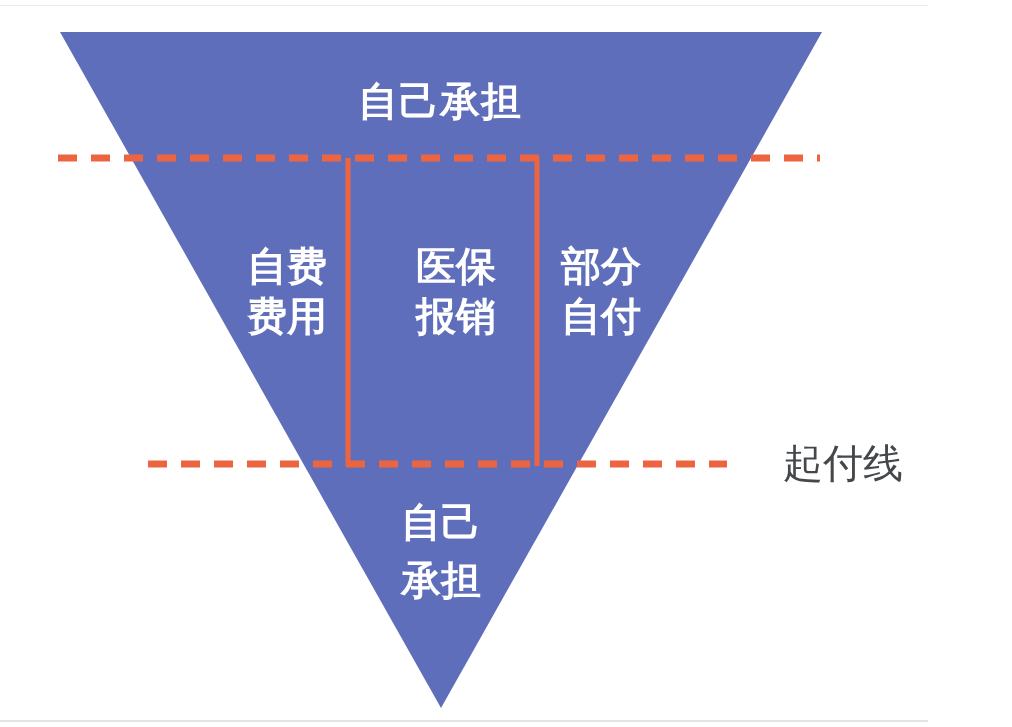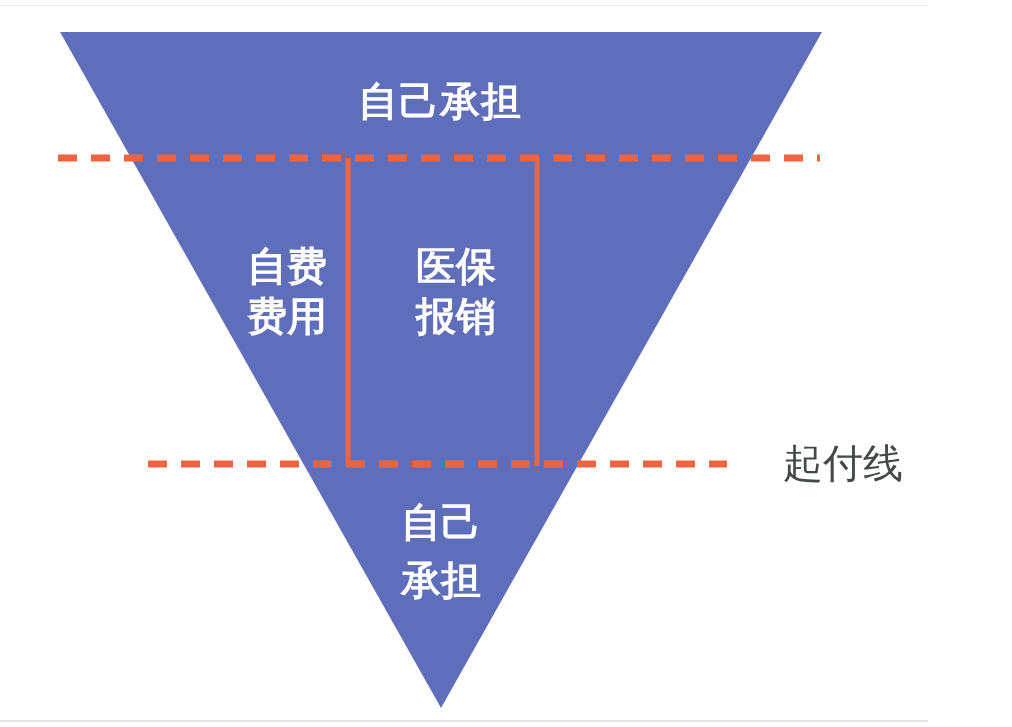--- a/index.html
+++ b/index.html
@@ -71,20 +71,22 @@
   </svg>
 
   <div class="label label-white top-label center-x">自己承担</div>
 
   <div class="label label-white col-label col-left center-x">自费
 费用</div>
 
   <div class="label label-white col-label col-mid center-x">医保
 报销</div>
 
+  <div class="label label-white col-label col-right center-x">部分
+自付</div>
 
   <div class="label label-white bottom-label center-x">自己
 承担</div>
 
 
   <div class="label label-gray deductible-label">起付线</div>
 
   <div class="frame-line frame-bottom"></div>
 
 </div>

